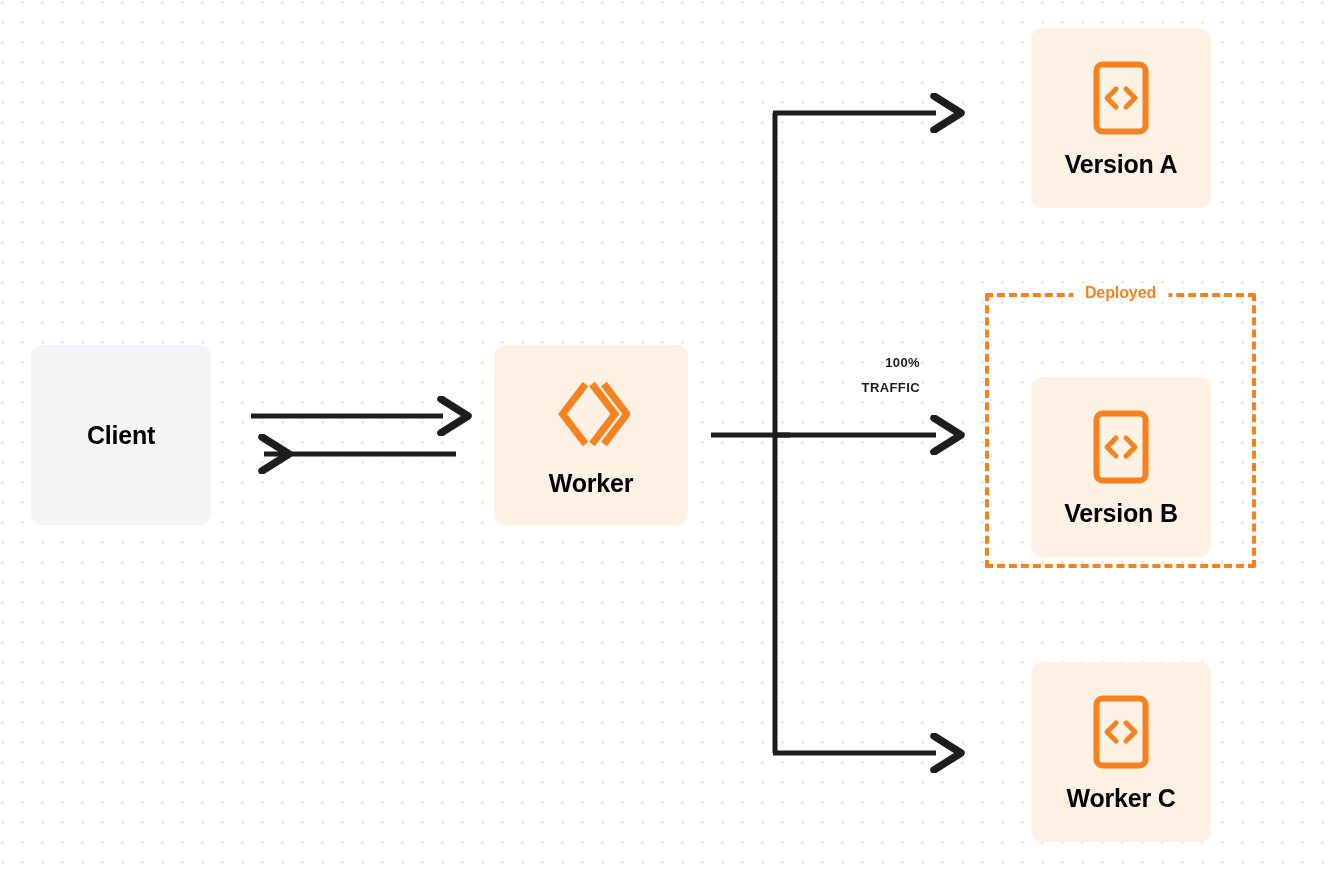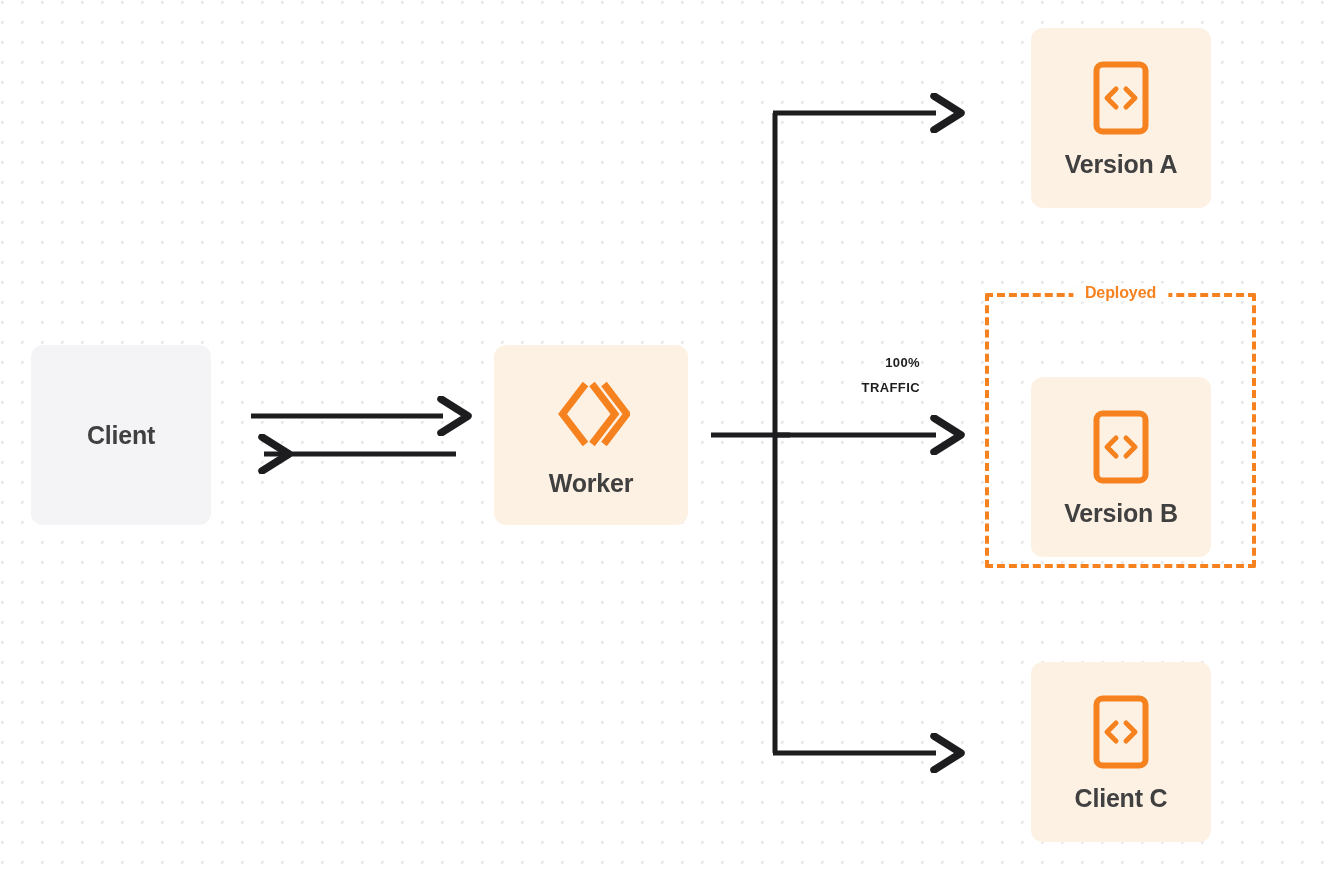--- a/index.html
+++ b/index.html
@@ -26,21 +26,21 @@
     box-sizing: border-box;
     display: flex;
     flex-direction: column;
     align-items: center;
     justify-content: center;
     border-radius: 12px;
   }
   .node-label {
     font-size: 25px;
     font-weight: 700;
-    color: #404040;
+    color: #000000;
     letter-spacing: -0.2px;
     line-height: 1;
     white-space: nowrap;
   }
 
   
   #client-node {
     left: 31px;
     top: 345px;
     width: 180px;
@@ -195,21 +195,21 @@
   </div>
 
   <div class="node version-node" id="version-c-node">
     <span class="icon-wrap">
       <svg width="58" height="76" viewBox="0 0 58 76" xmlns="http://www.w3.org/2000/svg">
         <rect x="4.5" y="4.5" width="49" height="67" rx="6" ry="6" fill="none" stroke="#f6821f" stroke-width="6"></rect>
         <path d="M24 29 L15 38 L24 47" fill="none" stroke="#f6821f" stroke-width="5" stroke-linecap="round" stroke-linejoin="round"></path>
         <path d="M34 29 L43 38 L34 47" fill="none" stroke="#f6821f" stroke-width="5" stroke-linecap="round" stroke-linejoin="round"></path>
       </svg>
     </span>
-    <span class="node-label">Client C</span>
+    <span class="node-label">Worker C</span>
   </div>
 
   <div id="traffic-label">
     <div>100%</div>
     <div>TRAFFIC</div>
   </div>
 
 </div>
 
 </body></html>

